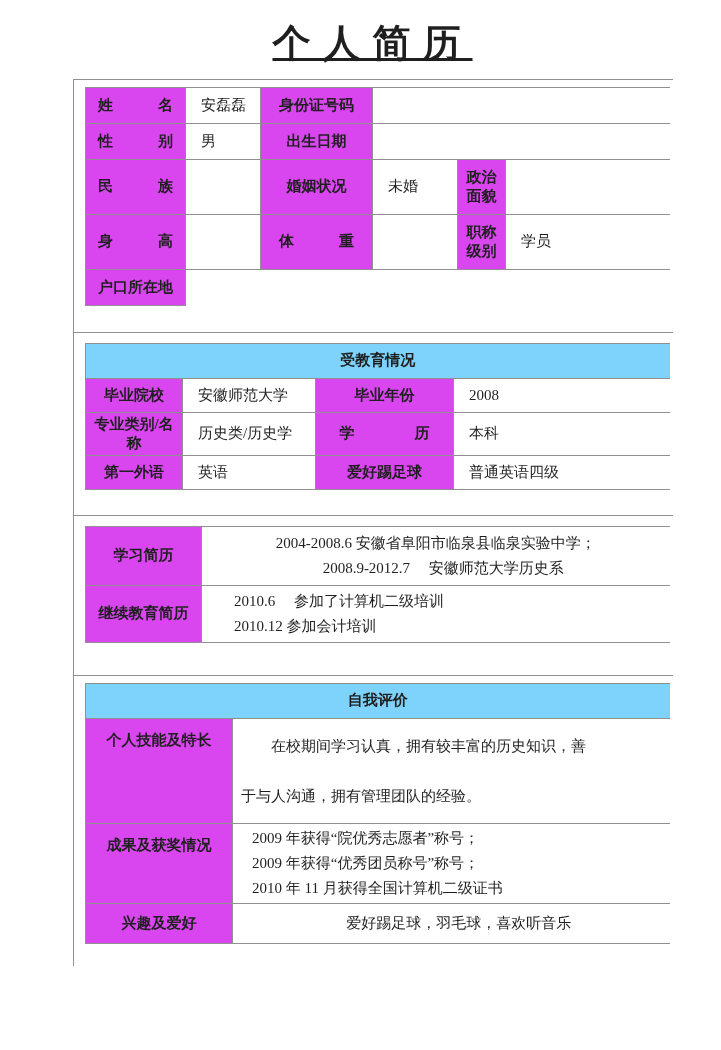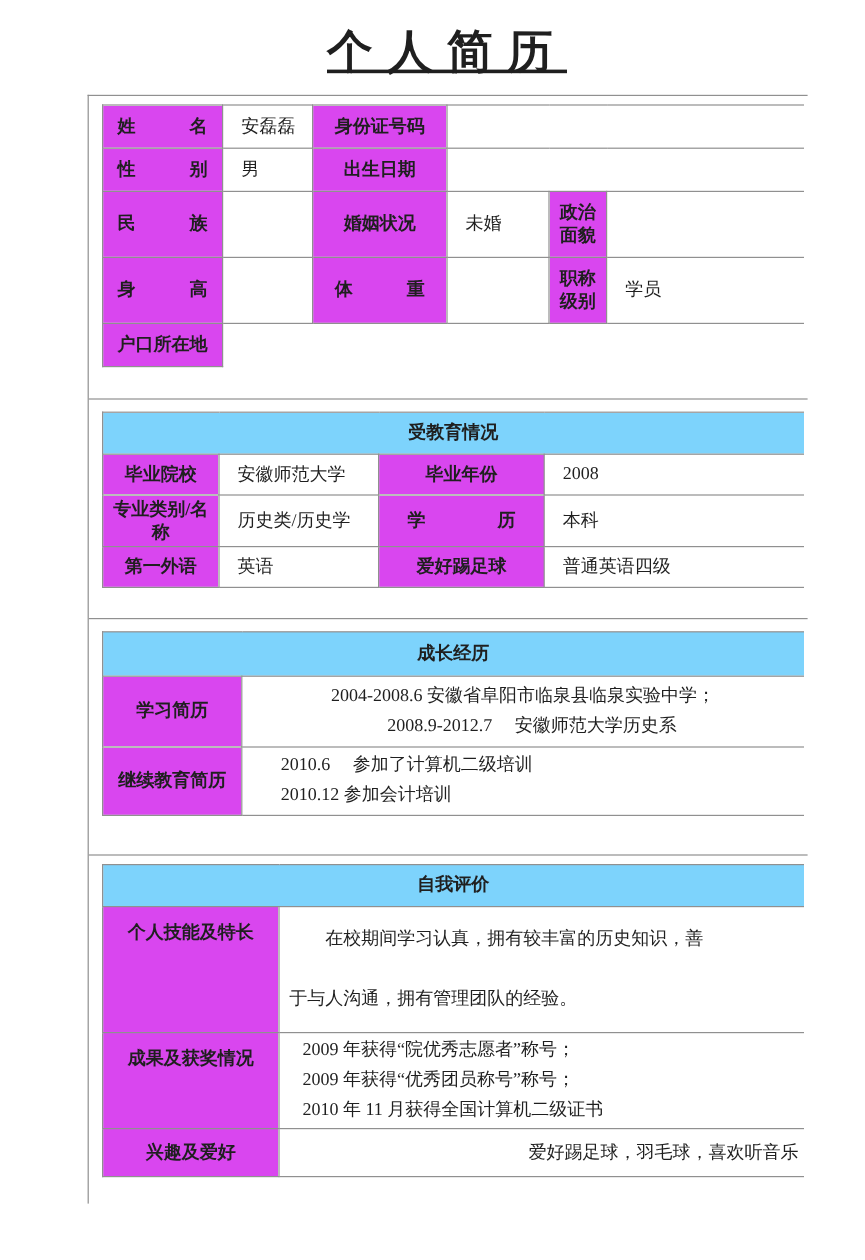--- a/index.html
+++ b/index.html
@@ -35,21 +35,21 @@
   td.last { border-right:none; }
   td.free { border:none; }
   td.lbl  { background:#d946ef; font-weight:bold; text-align:center; }
   td.hdr  { background:#7dd3fc; font-weight:bold; text-align:center; border-right:none; }
   td.val  { text-align:left;padding-left:15px; }
   td.ml   { white-space:pre-line; text-align:left; }
   td.v-study  { line-height:25px;text-align:center; }
   td.v-cont   { padding-left:32px; line-height:25px; }
   td.v-skills { font-size:15px; line-height:50px; padding-left:8px; }
   td.v-awards { line-height:25px; padding-left:19px; }
-  td.v-hobby  { text-align:right; padding-left:19px;margin-left:23px; }
+  td.v-hobby  { text-align:center; padding-left:19px;margin-left:23px; }
   td.top { vertical-align:top; padding-top:12px; }
   tr.r34{height:34px} tr.r35{height:35px} tr.r36{height:36px} tr.r37{height:37px}
   tr.r40{height:40px} tr.r55{height:55px} tr.r57{height:57px} tr.r59{height:59px}
   tr.r76{height:76px} tr.r100{height:100px}
 </style>
 </head>
 <body>
 
 <div>
 
@@ -138,23 +138,20 @@
         </table>
     </div>
 
     <div class="sec sec3 divided">
       <table class="tbl">
         <colgroup>
           <col style="width:116px">
             <col style="width:468px">
         </colgroup>
         <tbody>
-            <tr class="r37">
-          <td class="hdr" colspan="2">成长经历</td>
-        </tr>
         <tr class="r59">
           <td class="lbl">学习简历</td>
           <td class="ml v-study last">2004-2008.6 安徽省阜阳市临泉县临泉实验中学；
 　2008.9-2012.7　 安徽师范大学历史系</td>
         </tr>
         <tr class="r57">
           <td class="lbl">继续教育简历</td>
           <td class="ml v-cont last">2010.6　 参加了计算机二级培训
 2010.12 参加会计培训</td>
         </tr>

